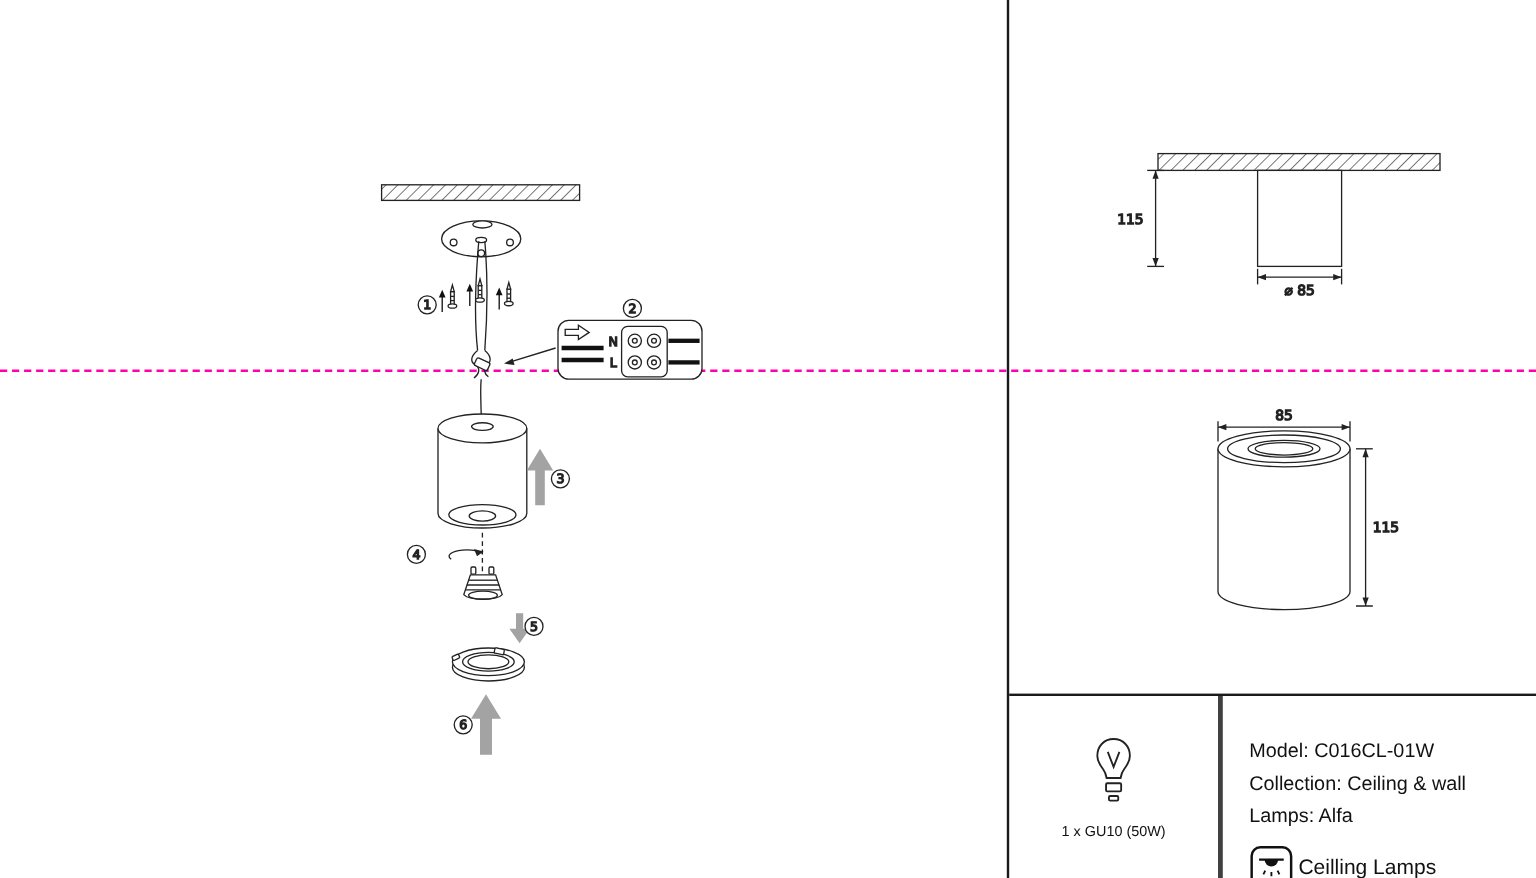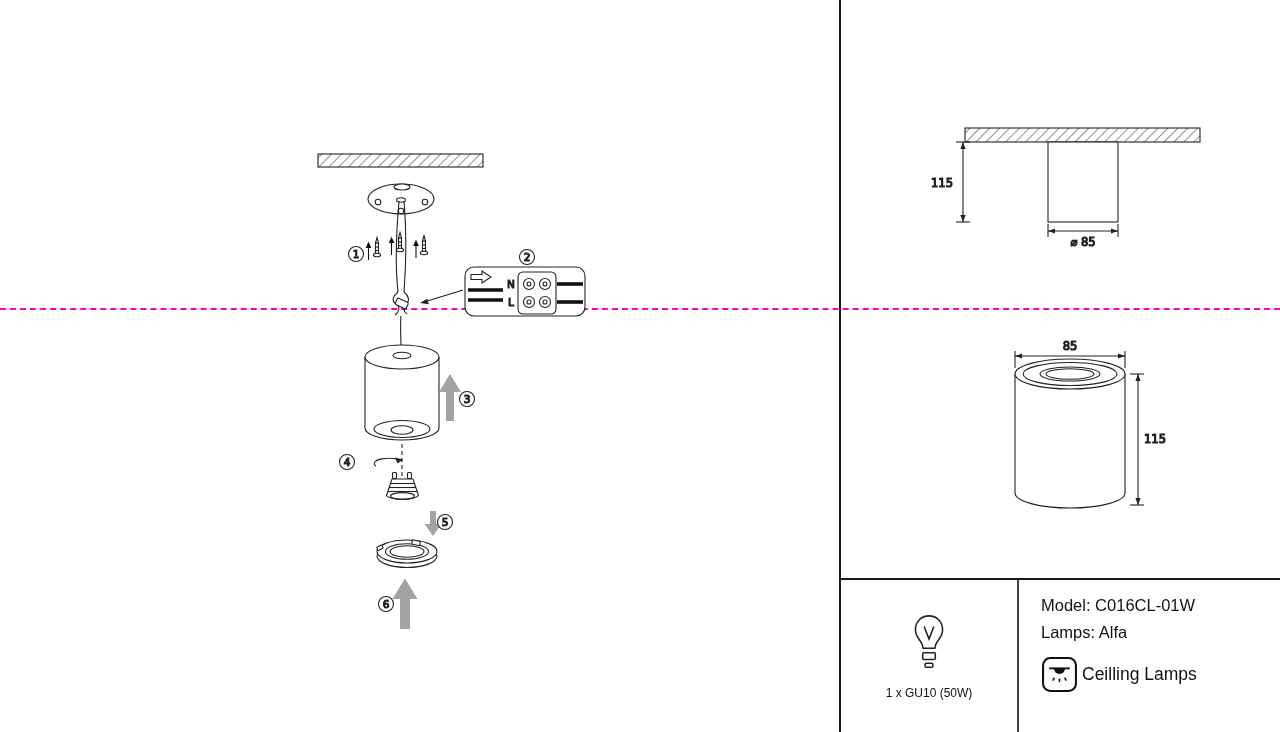--- a/index.html
+++ b/index.html
@@ -13,24 +13,24 @@
   .assembly-svg{position:absolute;left:0;top:0;width:840px;height:732px;z-index:2}
   .dims-svg{position:absolute;left:840px;top:0;width:440px;height:578px;z-index:2}
 
   .assembly-svg text{font:10.5px "DejaVu Sans",sans-serif;fill:#111;text-anchor:middle}
   .dims-svg text{font:11.5px "DejaVu Sans",sans-serif;fill:#111}
 
   .v-divider{position:absolute;left:839px;top:0;width:2px;height:732px;background:#1a1a1a;z-index:3}
 
   .info-box{position:absolute;left:841px;top:578px;width:439px;height:154px;
             border-top:2px solid #1a1a1a;display:flex;z-index:2;background:#fff}
-  .bulb-cell{width:178px;border-right:2px solid #404040;display:flex;flex-direction:column;
+  .bulb-cell{width:178px;border-right:4px solid #404040;display:flex;flex-direction:column;
              align-items:center;justify-content:center;gap:12px}
   .bulb-label{font-size:12px;color:#111}
-  .model-cell{flex:1;padding:12px 8px 0 22px}
+  .model-cell{flex:1;padding:33px 8px 0 22px}
   .model-cell .line{font-size:16.5px;line-height:27px;color:#111;white-space:nowrap}
   .category-row{display:flex;align-items:center;gap:4px;margin-top:10px}
   .category-row span{font-size:17.5px;color:#111}
 </style>
 </head>
 <body>
 
 <div class="page">
 
   <div class="cut-line" style="border-top-color: rgb(255, 0, 174);"></div>
@@ -252,20 +252,21 @@
           <path d="M22,4 C14,4 8,10 8,18.5 c0,5 2.5,8 5,11.5 c1.5,2 2.5,4.5 3,7.5 h12 c0.5,-3 1.5,-5.5 3,-7.5 c2.5,-3.5 5,-6.5 5,-11.5 C36,10 30,4 22,4 z"></path>
           <path d="M17,15 L22,28 L27,15"></path>
           <rect x="15.5" y="42" width="13" height="7" rx="1"></rect>
           <rect x="18" y="53" width="8" height="4" rx="1"></rect>
         </g>
       </svg>
       <div class="bulb-label">1 x GU10 (50W)</div>
     </div>
     <div class="model-cell">
       <div class="line">Model: C016CL-01W</div>
+      <div class="line">Collection: Ceiling &amp; wall</div>
       <div class="line">Lamps: Alfa</div>
       <div class="category-row">
         <svg width="37" height="37" viewBox="0 0 36 36">
           <rect x="2" y="2" width="32" height="32" rx="7" fill="none" stroke="#111" stroke-width="2"></rect>
           <line x1="8" y1="12" x2="28" y2="12" stroke="#111" stroke-width="1.8"></line>
           <path d="M12.5,12 a5.5,5.5 0 0 0 11,0 z" fill="#111"></path>
           <g stroke="#111" stroke-width="1.5">
             <line x1="13" y1="21" x2="11.5" y2="24"></line>
             <line x1="18" y1="22" x2="18" y2="25.5"></line>
             <line x1="23" y1="21" x2="24.5" y2="24"></line>

